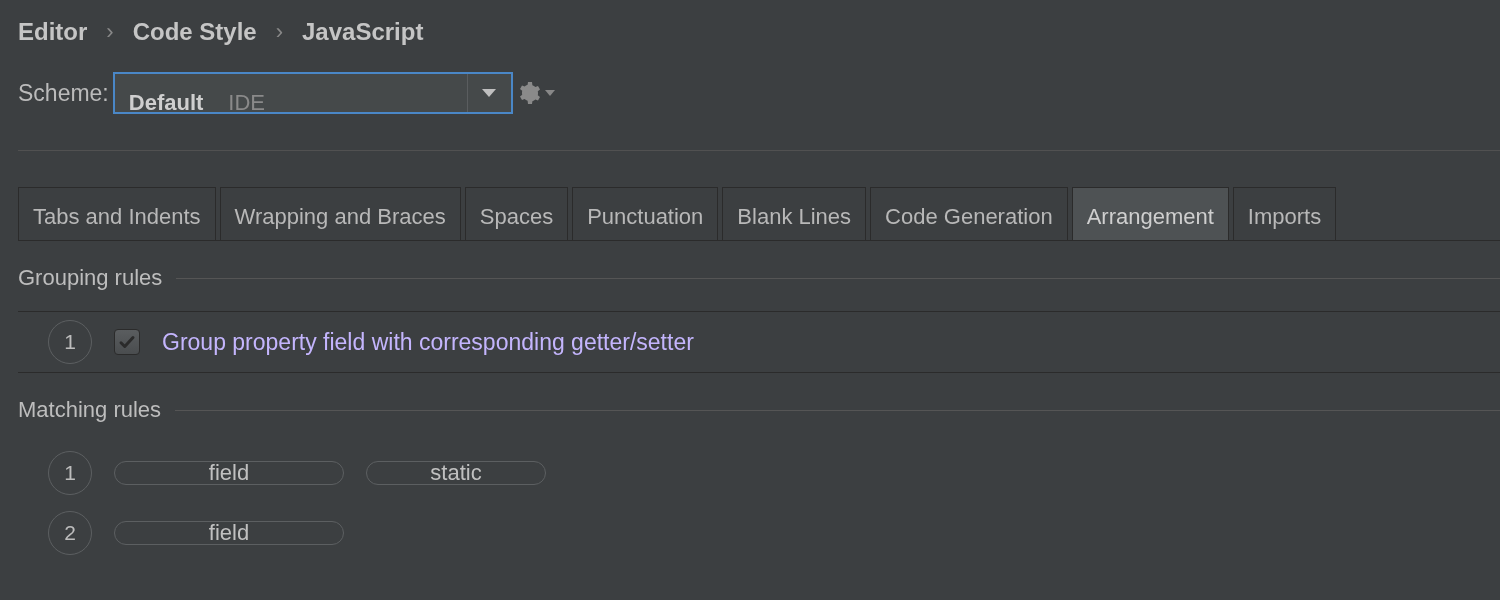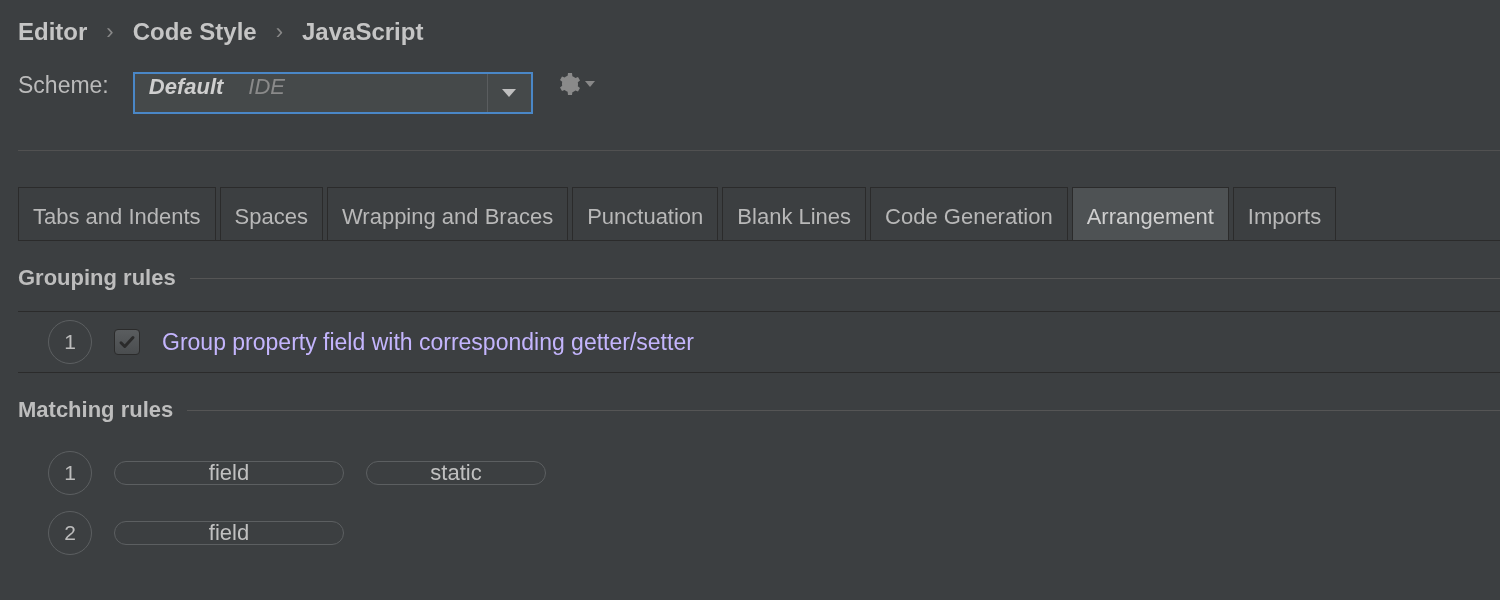--- a/index.html
+++ b/index.html
@@ -26,41 +26,40 @@
   }
   .breadcrumb .sep {
     font-weight: 400;
     color: #888;
     font-size: 22px;
   }
 
   
   .scheme-row {
     display: flex;
-    align-items: flex-start;
-    gap: 24px;
+    align-items: center;
+    gap: 4px;
     margin-bottom: 36px;
   }
   .scheme-label { color: #bbbbbb; font-size: 23px; }
   .scheme-select {
     display: flex;
     align-items: center;
     border: 2px solid #4a87c7;
     background: #45494a;
     height: 42px;
     width: 400px;
   }
   .scheme-value {
     flex: 1;
-    padding: 0 14px;
+    padding: 16px 14px;
     display: flex;
     align-items: baseline;
     gap: 12px;
     height: 100%;
-    font-style: italic;
   }
   .scheme-value .main { font-weight: 700; color: #cfcfcf; font-size: 22px; }
   .scheme-value .sub  { color: #8a8a8a; font-size: 22px; margin-left: 13px; }
   .scheme-arrow {
     width: 44px;
     height: 100%;
     border-left: 1px solid #5a5d5f;
     display: flex;
     align-items: center;
     justify-content: center;
@@ -110,21 +109,20 @@
   .section {
     margin-top: 24px;
   }
   .section-head {
     display: flex;
     align-items: center;
     gap: 14px;
     color: #bdbdbd;
     font-size: 22px;
     margin-bottom: 20px;
-    font-weight: bold;
   }
   .section-head .rule {
     flex: 1;
     height: 1px;
     background: #555;
   }
 
   
   .rule-row {
     display: flex;
@@ -210,22 +208,22 @@
         <path d="M12 8a4 4 0 100 8 4 4 0 000-8zm9 4a7.9 7.9 0 00-.2-1.8l2.2-1.7-2-3.4-2.6 1a8 8 0 00-3-1.8L15 1h-4l-.4 2.8a8 8 0 00-3 1.8l-2.6-1-2 3.4 2.2 1.7A8 8 0 005 12c0 .6.1 1.2.2 1.8L3 15.5l2 3.4 2.6-1a8 8 0 003 1.8L11 23h4l.4-2.8a8 8 0 003-1.8l2.6 1 2-3.4-2.2-1.7c.1-.6.2-1.2.2-1.8z"></path>
       </svg>
       <div class="tri-down"></div>
     </div>
   </div>
 
   <hr class="hr">
 
   <div class="tabs" id="tabs">
       <div class="tab">Tabs and Indents</div>
+      <div class="tab">Wrapping and Braces</div>
       <div class="tab">Spaces</div>
-      <div class="tab">Wrapping and Braces</div>
       <div class="tab">Punctuation</div>
       <div class="tab">Blank Lines</div>
       <div class="tab">Code Generation</div>
       <div class="tab active">Arrangement</div>
       <div class="tab">Imports</div>
     </div>
 
   <div class="section">
     <div class="section-head">
       <span>Grouping rules</span>

